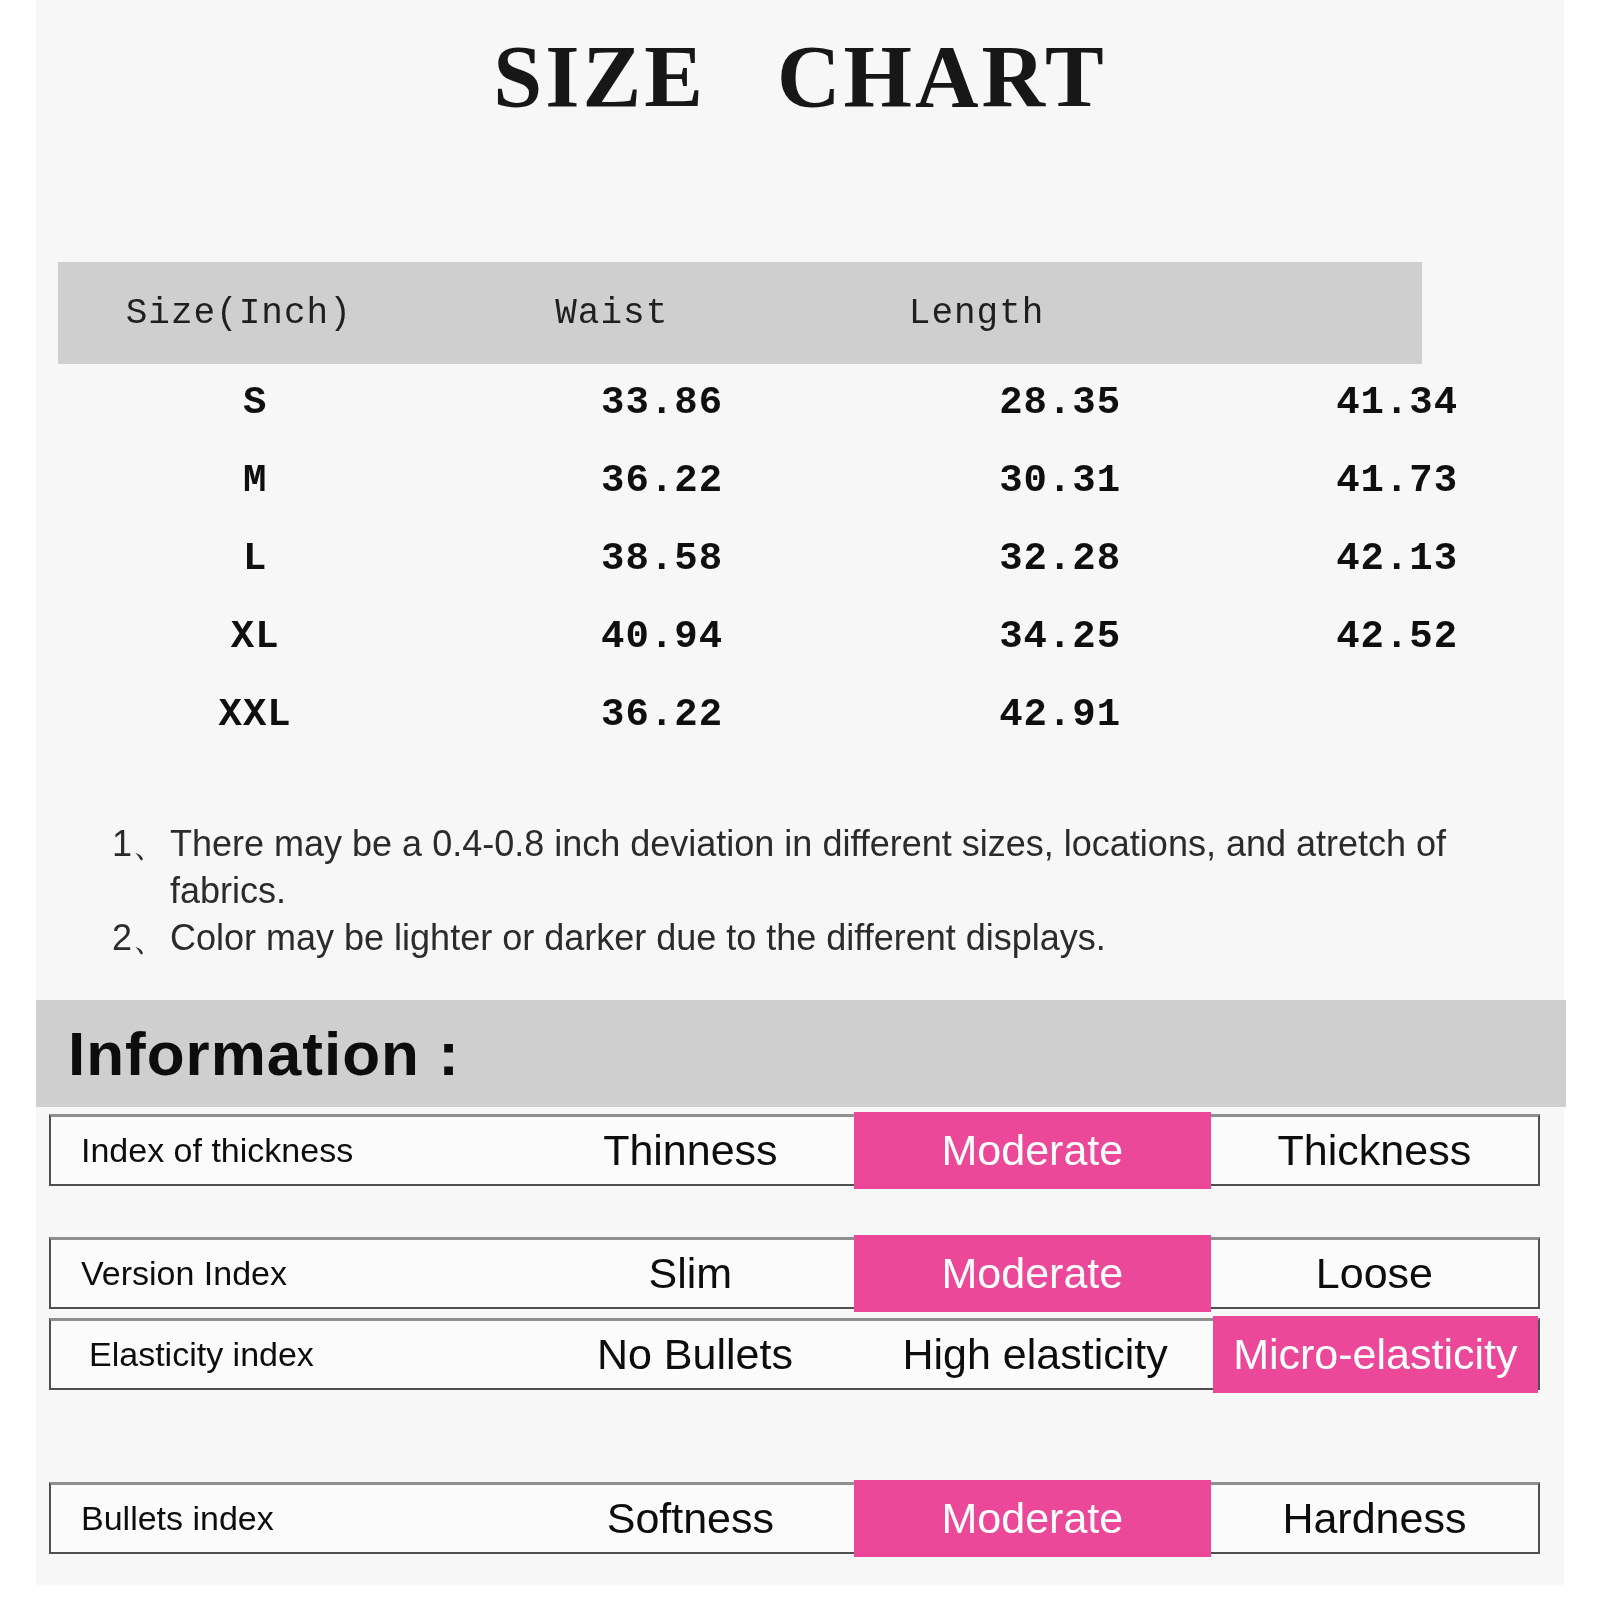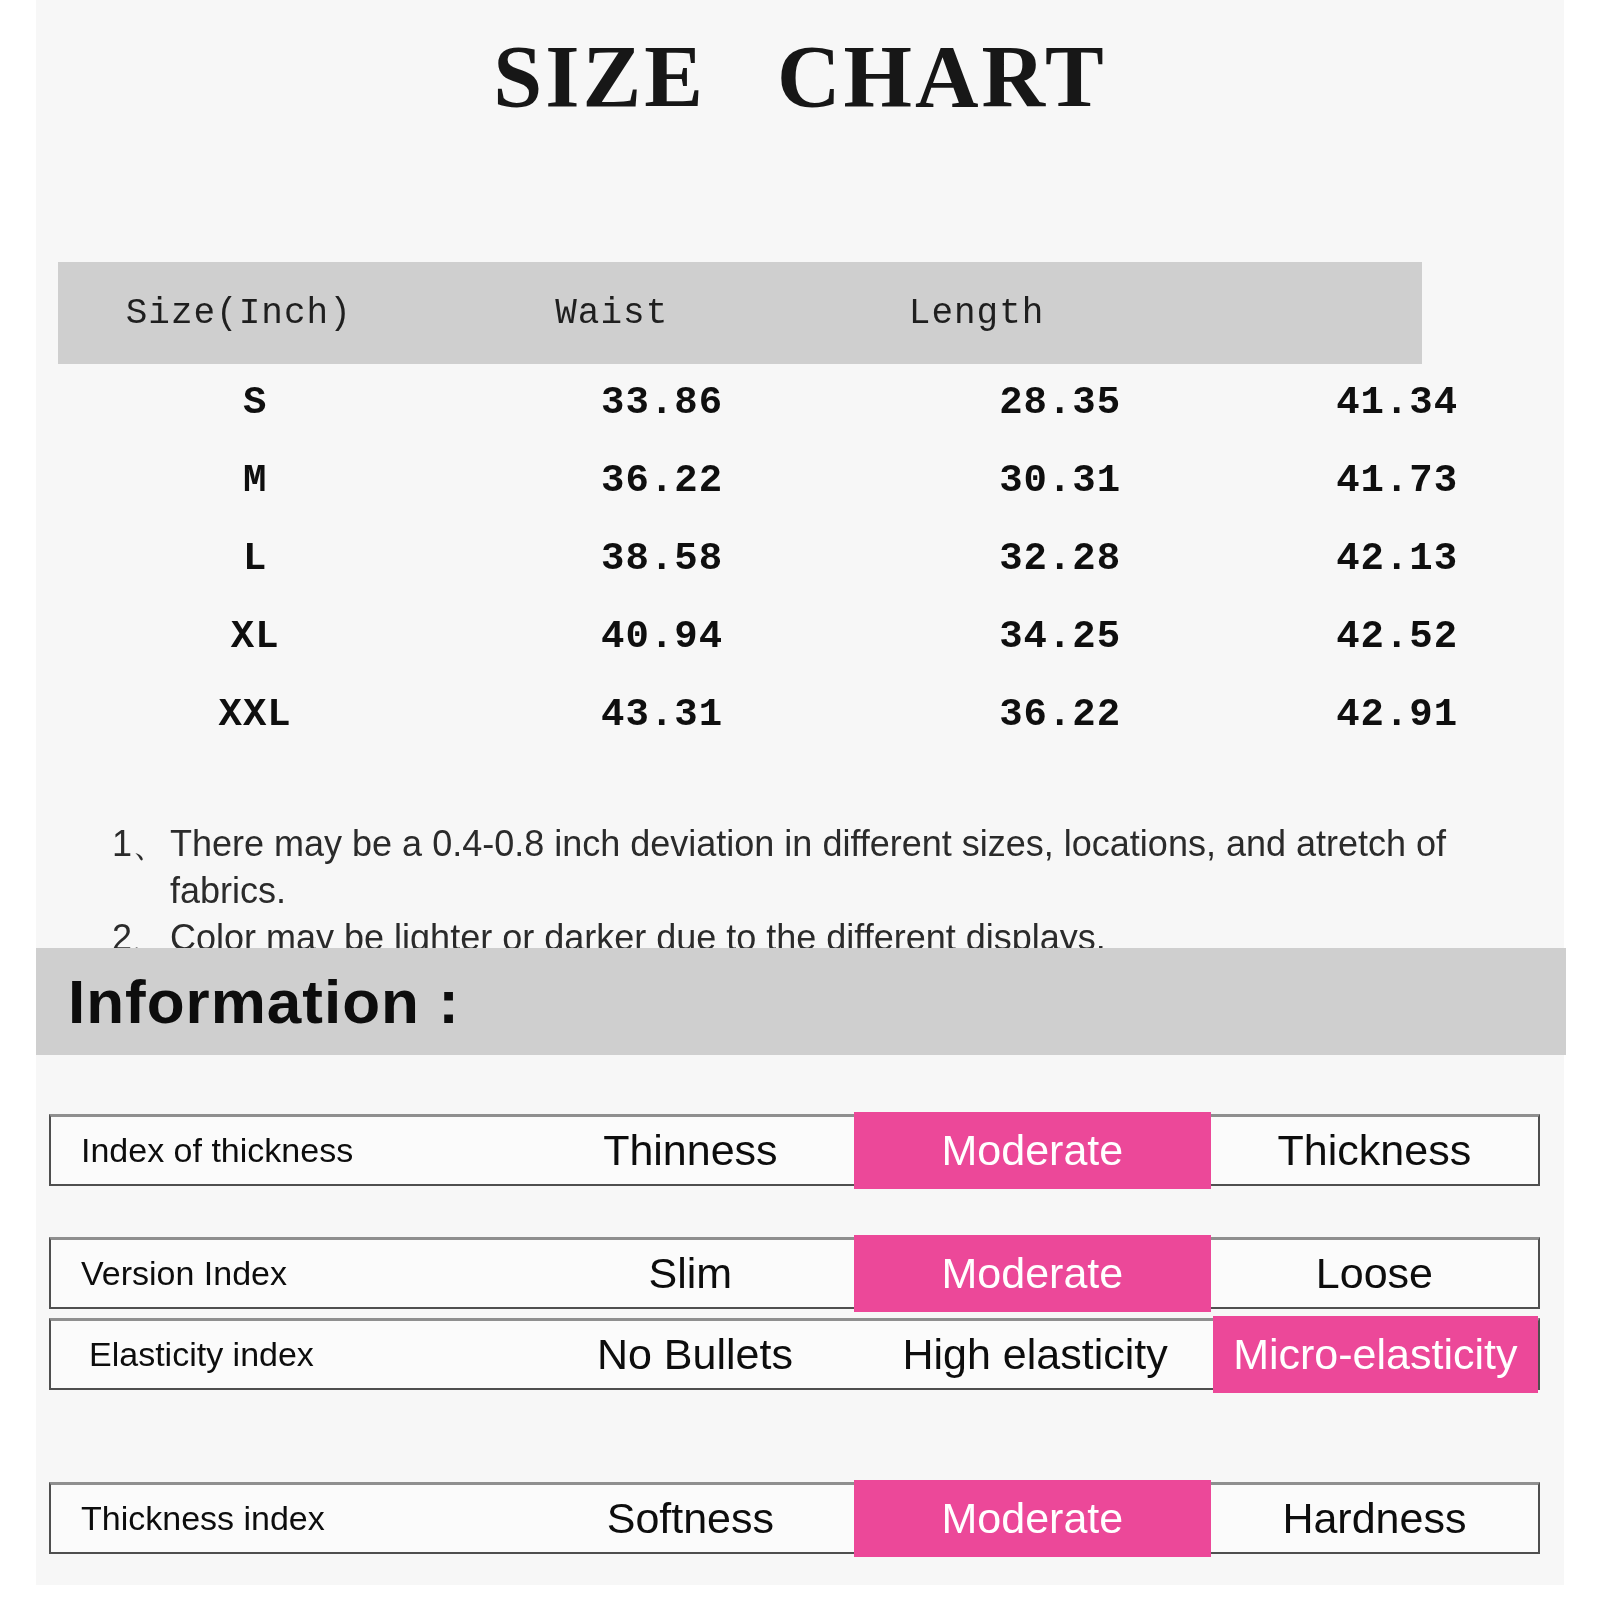--- a/index.html
+++ b/index.html
@@ -24,21 +24,21 @@
   .td { font-family:"Liberation Mono", monospace; font-size:39px; font-weight:700;
         color:#0f0f0f; text-align:center; letter-spacing:1px; }
 
   
   .notes { position:absolute; left:112px; top:820px; width:1440px; }
   .note-line { display:flex; align-items:flex-start; font-size:36px; line-height:47px; color:#2b2b2b; }
   .note-num { width:58px; flex:0 0 58px; }
   .note-text { flex:1; }
 
   
-  .info-band { position:absolute; left:36px; top:948px; width:1530px; height:107px;
+  .info-band { position:absolute; left:36px; top:1000px; width:1530px; height:107px;
                background:#cfcfcf; display:flex; align-items:center; }
   .info-title { font-size:62px; font-weight:700; color:#0d0d0d; padding-left:32px; letter-spacing:1px; }
 
   
   .info-row { position:absolute; left:49px; width:1491px; height:72px; background:#fbfbfb;
               border:2px solid #4f4f4f; border-top:3px solid #8f8f8f;
               display:grid; grid-template-columns:32% 22% 24% 22%; align-items:center; }
   .info-row.r1 { top:1114px; }
   .info-row.r2 { top:1237px; }
   .info-row.r3 { top:1318px;padding-left:8px; }
@@ -84,21 +84,20 @@
       <div class="td">42.13</div>
     </div>
     <div class="trow grid4">
       <div class="td">XL</div>
       <div class="td">40.94</div>
       <div class="td">34.25</div>
       <div class="td">42.52</div>
     </div>
     <div class="trow grid4">
       <div class="td">XXL</div>
-      <div class="td">43.31</div>
       <div class="td">36.22</div>
       <div class="td">42.91</div>
     </div>
   </div>
 
   <div class="notes">
     <div class="note-line">
       <span class="note-num">1、</span>
       <span class="note-text">There may be a 0.4-0.8 inch deviation in different sizes, locations, and atretch of fabrics.</span>
     </div>
@@ -127,18 +126,18 @@
   </div>
 
   <div class="info-row r3">
     <div class="info-label">Elasticity index</div>
     <div class="opt">No Bullets</div>
     <div class="opt">High elasticity</div>
     <div class="opt highlight">Micro-elasticity</div>
   </div>
 
   <div class="info-row r4">
-    <div class="info-label">Thickness index</div>
+    <div class="info-label">Bullets index</div>
     <div class="opt">Softness</div>
     <div class="opt highlight">Moderate</div>
     <div class="opt">Hardness</div>
   </div>
 </div>
 
 </body></html>

